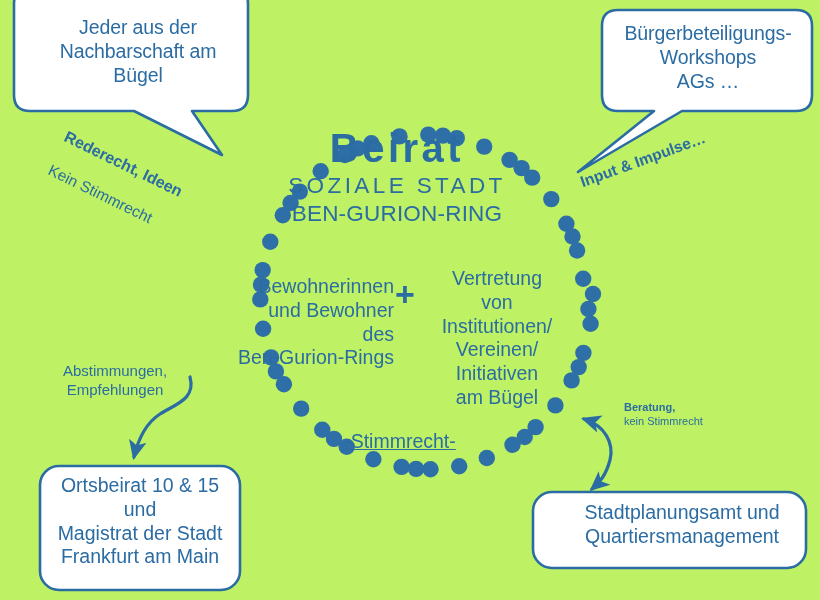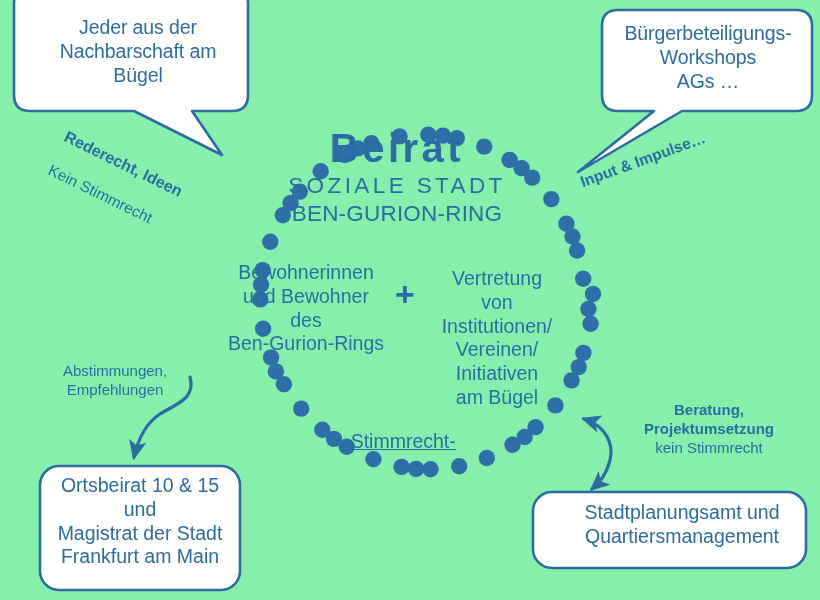--- a/index.html
+++ b/index.html
@@ -9,21 +9,21 @@
     background: #ffffff;
   }
   body {
     font-family: "Liberation Sans", sans-serif;
   }
   #stage {
     position: relative;
     width: 820px;
     height: 600px;
     overflow: hidden;
-    background: #86efac;
+    background: #bef264;
   }
   #svg-layer {
     position: absolute;
     left: 0;
     top: 0;
     width: 820px;
     height: 600px;
   }
 
   
@@ -64,22 +64,23 @@
   }
   #title-sub2 {
     left: 252px; top: 203px; width: 290px;
     font-size: 22.5px;
     letter-spacing: 0.2px;
     line-height: 1.0;
   }
 
   
   #col-left {
-    left: 218px; top: 261px; width: 176px;
-    font-size: 19.5px;
+    left: 218px; top: 275px; width: 176px;
+    font-size: 19.5px;
+    text-align: right;
   }
   #col-right {
     left: 418px; top: 267px; width: 158px;
     font-size: 19.5px;
   }
   #plus-sign {
     left: 390px; top: 277px; width: 30px;
     font-size: 34px;
     font-weight: bold;
     line-height: 1;
@@ -124,22 +125,22 @@
     font-size: 15px;
     font-weight: normal;
     text-align: center;
     line-height: 1.25;
     white-space: pre-line;
   }
   #label-beratung {
     position: absolute;
     left: 624px; top: 401px; width: 170px;
     color: #2B6CA3;
-    font-size: 15px;
-    text-align: center;
+    font-size: 11px;
+    text-align: left;
     line-height: 1.25;
   }
   #label-beratung .b1 { font-weight: bold; display:block; }
   #label-beratung .b2 { font-weight: bold; display:block; }
   #label-beratung .b3 { font-weight: normal; display:block; }
 </style>
 </head>
 <body>
 
 <div id="stage">
@@ -273,17 +274,16 @@
     <span class="l2">Kein Stimmrecht</span>
   </div>
 
   <div class="rot-label" id="label-input">Input &amp; Impulse…</div>
 
   <div id="label-abstimmungen">Abstimmungen,
 Empfehlungen</div>
 
   <div id="label-beratung">
     <span class="b1">Beratung,</span>
-    <span class="b2">Projektumsetzung</span>
     <span class="b3">kein Stimmrecht</span>
   </div>
 
 </div>
 
 </body></html>

